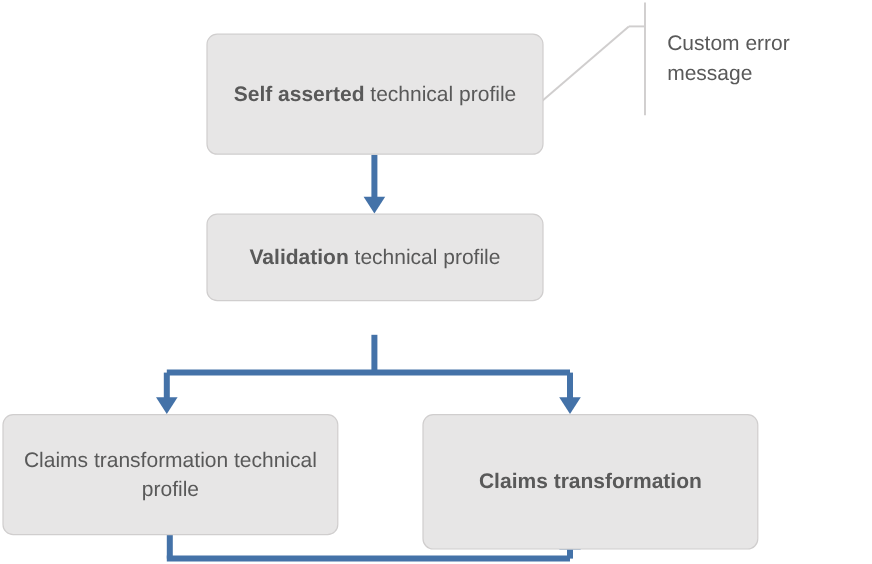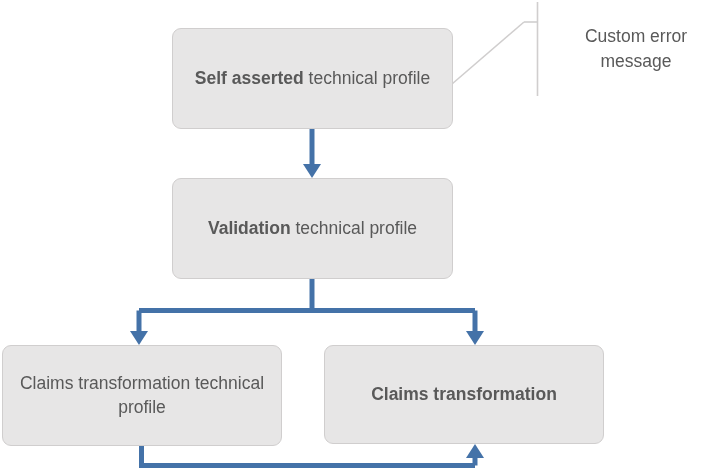--- a/index.html
+++ b/index.html
@@ -61,43 +61,42 @@
     left: 172px;
     top: 28px;
     width: 281px;
     height: 101px;
   }
 
   #node-validation {
     left: 172px;
     top: 178px;
     width: 281px;
-    height: 101px;
+    height: 73px;
   }
 
   #node-claims-transformation-technical-profile {
     left: 2px;
     top: 345px;
     width: 280px;
     height: 101px;
   }
 
   #node-claims-transformation {
-    left: 324px;
+    left: 352px;
     top: 345px;
     width: 280px;
-    height: 99px;
+    height: 113px;
   }
 
   .callout-label {
     position: absolute;
     left: 556px;
     top: 24px;
     width: 160px;
-    text-align: center;
     color: #595959;
     font-size: 17.5px;
     line-height: 1.42;
     font-weight: normal;
   }
 </style>
 </head>
 <body>
 
 <div id="diagram-canvas">

